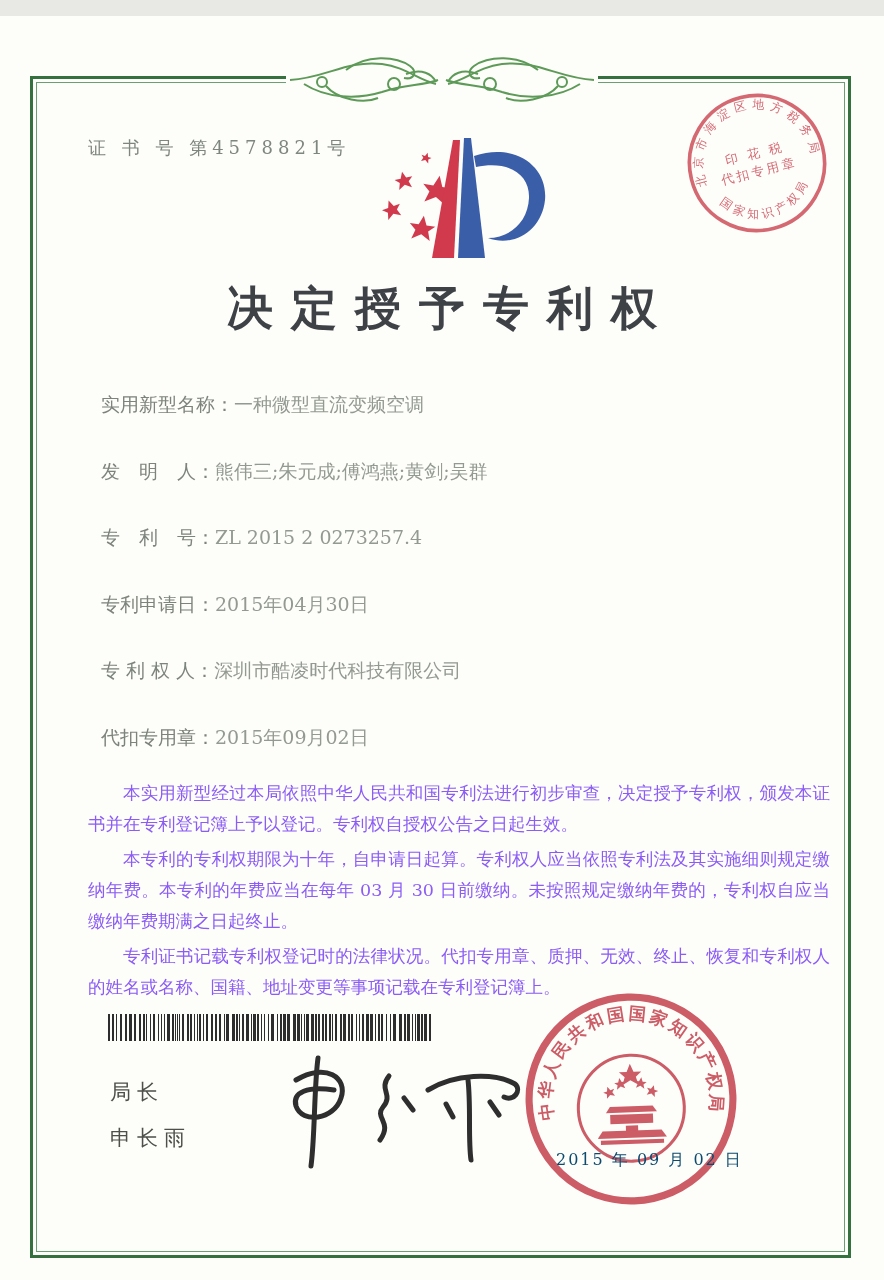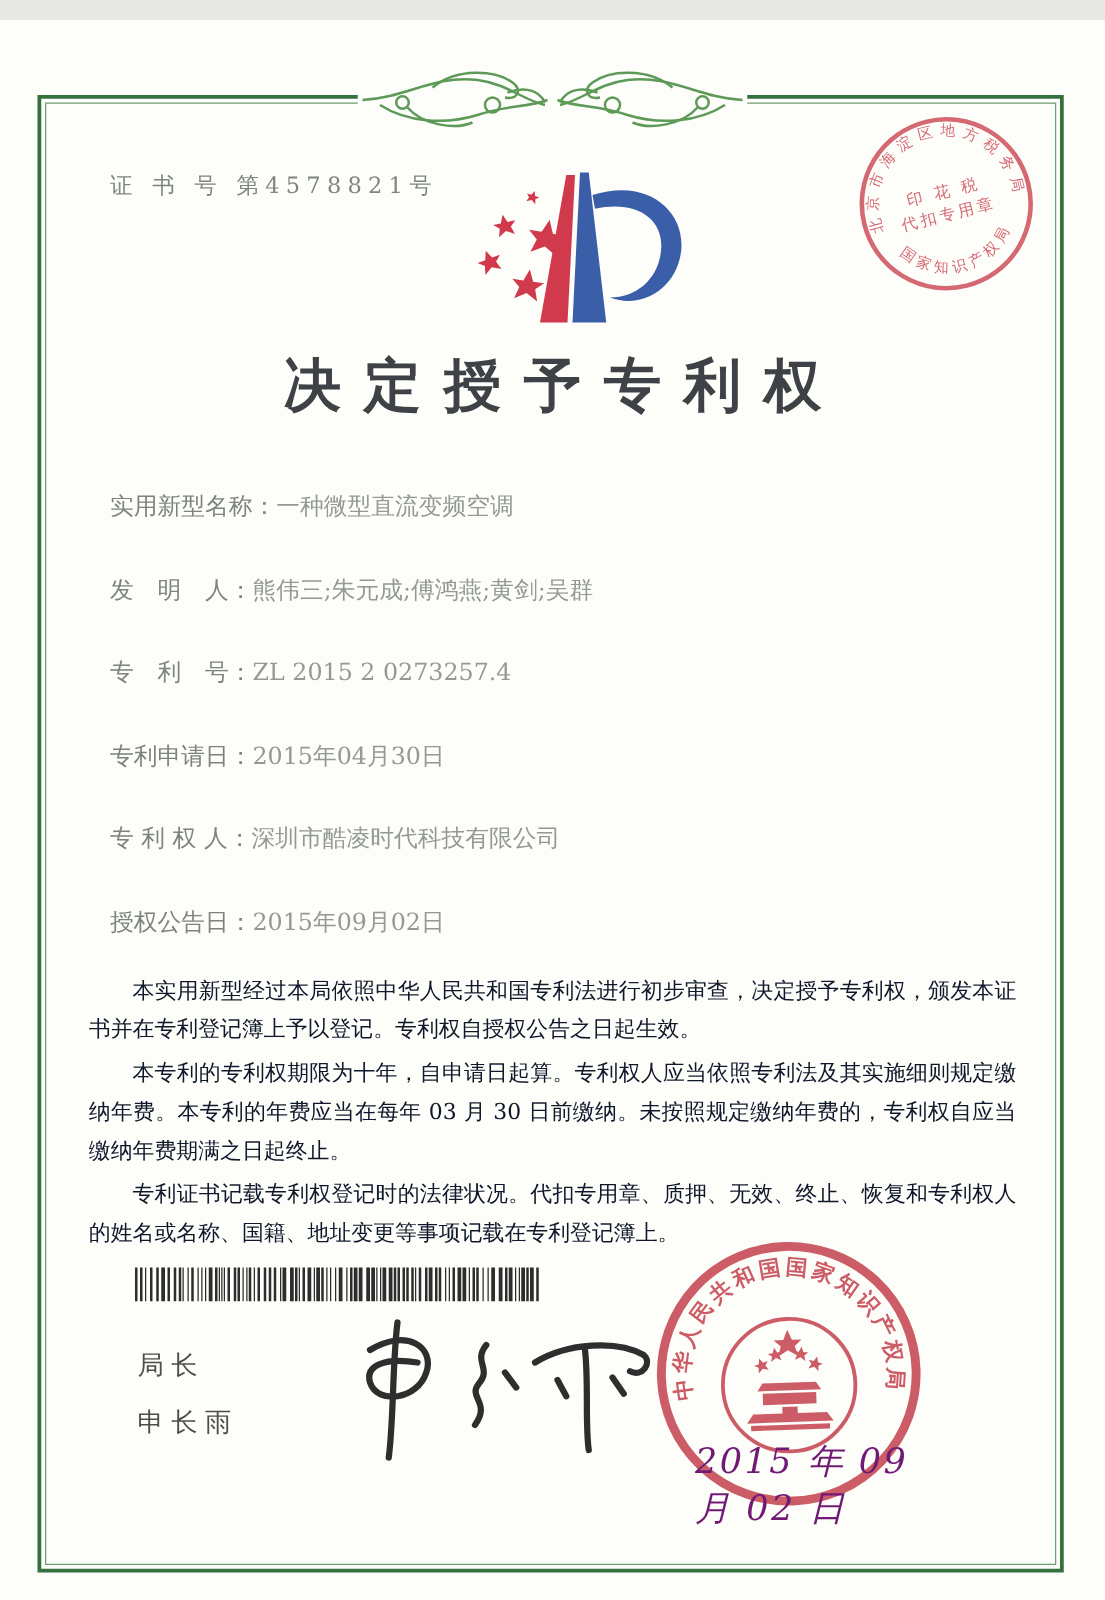--- a/index.html
+++ b/index.html
@@ -23,40 +23,40 @@
     position:absolute;left:88px;top:120px;
     font-size:18px;letter-spacing:5px;color:#7e877f;
   }
   .logo{position:absolute;left:352px;top:118px;width:220px;height:150px;}
   .tax-seal{position:absolute;left:684px;top:74px;width:146px;height:146px;transform:rotate(-14deg);opacity:.88;}
   .doc-title{
     position:absolute;left:0;top:262px;width:884px;text-align:center;
     font-size:46px;font-weight:bold;color:#3e4246;letter-spacing:18px;text-indent:18px;
   }
   
-  .fields{position:absolute;left:88px;top:376px;width:700px;}
+  .fields{position:absolute;left:101px;top:376px;width:700px;}
   .field-row{height:66.5px;font-size:19px;white-space:nowrap;}
   .field-label{color:#7d847c;}
   .field-value{color:#939a91;}
   
   .body-text{
-    position:absolute;left:71px;top:762px;width:742px;
-    font-size:17.5px;line-height:31px;color:#0f172a;text-align:justify;
+    position:absolute;left:88px;top:762px;width:742px;
+    font-size:17.5px;line-height:31px;color:#8b5cf6;text-align:justify;
   }
   .body-text p{margin:0 0 4px 0;text-indent:2em;}
   
   .barcode{position:absolute;left:108px;top:998px;width:332px;height:27px;font-size:0;}
   .barcode i{display:inline-block;height:100%;background:#2d2d2d;vertical-align:top;}
   .director-label{position:absolute;left:110px;top:1062px;font-size:21px;color:#4c4f4a;letter-spacing:6px;}
   .director-name{position:absolute;left:110px;top:1108px;font-size:21px;color:#4c4f4a;letter-spacing:6px;}
   .signature{position:absolute;left:252px;top:1028px;width:290px;height:140px;}
   .big-seal{position:absolute;left:524px;top:976px;width:214px;height:214px;opacity:.86;transform:rotate(-2deg);}
   .seal-date{
     position:absolute;left:556px;top:1134px;width:200px;
-    font-size:28px;color:#701a75;letter-spacing:2px;font-style:italic;
+    font-size:16px;color:#0c4a6e;letter-spacing:2px;
   }
   .footer{
     position:absolute;left:0;top:1200px;width:884px;text-align:center;
     font-size:16px;color:#8d998d;letter-spacing:3px;
   }
 </style>
 </head>
 <body>
 
 <div id="page">
@@ -139,21 +139,21 @@
     <div class="field-row">
       <span class="field-label">专　利　号：</span><span class="field-value">ZL 2015 2 0273257.4</span>
     </div>
     <div class="field-row">
       <span class="field-label">专利申请日：</span><span class="field-value">2015年04月30日</span>
     </div>
     <div class="field-row">
       <span class="field-label">专 利 权 人：</span><span class="field-value">深圳市酷凌时代科技有限公司</span>
     </div>
     <div class="field-row">
-      <span class="field-label">授权公告日：</span><span class="field-value">2015年09月02日</span>
+      <span class="field-label">代扣专用章：</span><span class="field-value">2015年09月02日</span>
     </div>
   </div>
 
   <div class="body-text">
     <p>本实用新型经过本局依照中华人民共和国专利法进行初步审查，决定授予专利权，颁发本证书并在专利登记簿上予以登记。专利权自授权公告之日起生效。</p>
     <p>本专利的专利权期限为十年，自申请日起算。专利权人应当依照专利法及其实施细则规定缴纳年费。本专利的年费应当在每年 03 月 30 日前缴纳。未按照规定缴纳年费的，专利权自应当缴纳年费期满之日起终止。</p>
     <p>专利证书记载专利权登记时的法律状况。代扣专用章、质押、无效、终止、恢复和专利权人的姓名或名称、国籍、地址变更等事项记载在专利登记簿上。</p>
   </div>
 
   <div class="barcode" id="barcode"><i style="width:2px;margin-right:2px"></i><i style="width:2px;margin-right:2px"></i><i style="width:1px;margin-right:3px"></i><i style="width:2px;margin-right:3px"></i><i style="width:2px;margin-right:2px"></i><i style="width:3px;margin-right:2px"></i><i style="width:2px;margin-right:3px"></i><i style="width:2px;margin-right:2px"></i><i style="width:2px;margin-right:1px"></i><i style="width:1px;margin-right:3px"></i><i style="width:1px;margin-right:2px"></i><i style="width:2px;margin-right:3px"></i><i style="width:1px;margin-right:2px"></i><i style="width:1px;margin-right:2px"></i><i style="width:1px;margin-right:2px"></i><i style="width:3px;margin-right:2px"></i><i style="width:2px;margin-right:1px"></i><i style="width:1px;margin-right:1px"></i><i style="width:1px;margin-right:1px"></i><i style="width:1px;margin-right:2px"></i><i style="width:2px;margin-right:3px"></i><i style="width:2px;margin-right:1px"></i><i style="width:2px;margin-right:2px"></i><i style="width:1px;margin-right:2px"></i><i style="width:1px;margin-right:1px"></i><i style="width:2px;margin-right:2px"></i><i style="width:1px;margin-right:2px"></i><i style="width:2px;margin-right:3px"></i><i style="width:2px;margin-right:2px"></i><i style="width:2px;margin-right:2px"></i><i style="width:2px;margin-right:3px"></i><i style="width:1px;margin-right:1px"></i><i style="width:3px;margin-right:3px"></i><i style="width:3px;margin-right:1px"></i><i style="width:2px;margin-right:1px"></i><i style="width:1px;margin-right:2px"></i><i style="width:2px;margin-right:2px"></i><i style="width:3px;margin-right:2px"></i><i style="width:1px;margin-right:1px"></i><i style="width:3px;margin-right:1px"></i><i style="width:2px;margin-right:2px"></i><i style="width:1px;margin-right:2px"></i><i style="width:1px;margin-right:3px"></i><i style="width:1px;margin-right:2px"></i><i style="width:3px;margin-right:3px"></i><i style="width:1px;margin-right:2px"></i><i style="width:2px;margin-right:1px"></i><i style="width:3px;margin-right:1px"></i><i style="width:3px;margin-right:3px"></i><i style="width:3px;margin-right:1px"></i><i style="width:3px;margin-right:1px"></i><i style="width:1px;margin-right:2px"></i><i style="width:1px;margin-right:1px"></i><i style="width:3px;margin-right:2px"></i><i style="width:3px;margin-right:1px"></i><i style="width:2px;margin-right:1px"></i><i style="width:2px;margin-right:2px"></i><i style="width:2px;margin-right:1px"></i><i style="width:2px;margin-right:2px"></i><i style="width:2px;margin-right:1px"></i><i style="width:1px;margin-right:2px"></i><i style="width:2px;margin-right:3px"></i><i style="width:2px;margin-right:1px"></i><i style="width:3px;margin-right:2px"></i><i style="width:2px;margin-right:1px"></i><i style="width:2px;margin-right:3px"></i><i style="width:1px;margin-right:2px"></i><i style="width:1px;margin-right:2px"></i><i style="width:2px;margin-right:2px"></i><i style="width:3px;margin-right:1px"></i><i style="width:3px;margin-right:2px"></i><i style="width:1px;margin-right:2px"></i><i style="width:2px;margin-right:1px"></i><i style="width:2px;margin-right:3px"></i><i style="width:1px;margin-right:3px"></i><i style="width:1px;margin-right:2px"></i><i style="width:3px;margin-right:3px"></i><i style="width:3px;margin-right:2px"></i><i style="width:2px;margin-right:1px"></i><i style="width:3px;margin-right:2px"></i><i style="width:1px;margin-right:2px"></i><i style="width:1px;margin-right:1px"></i><i style="width:3px;margin-right:1px"></i><i style="width:2px;margin-right:1px"></i><i style="width:3px;margin-right:2px"></i><i style="width:2px;margin-right:3px"></i></div>

